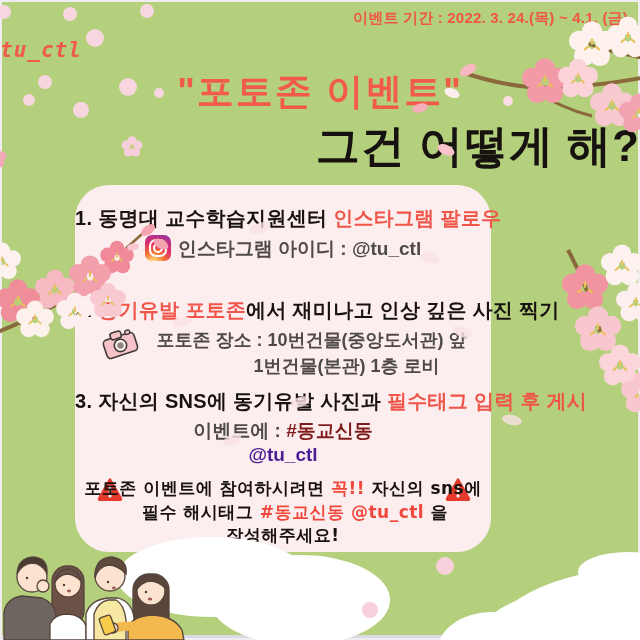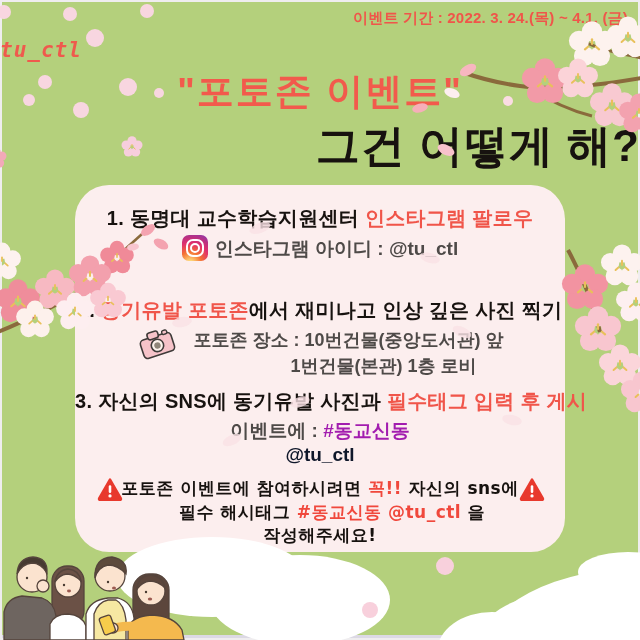--- a/index.html
+++ b/index.html
@@ -23,37 +23,37 @@
   .title{
     top:67px; left:0; right:0; text-align:center;
     font-size:37px; font-weight:900; color:#f25a4c; letter-spacing:2px;
   }
   .subtitle{
     top:117px; left:0; right:0; text-align:right;
     font-size:44px; font-weight:900; color:#17120f; letter-spacing:1px;
   }
   
   .card{
-    left:75px; top:185px; width:490px; height:367px;
+    left:75px; top:185px; width:416px; height:367px;
     background:#fceeee; border-radius:34px; z-index:1;
   }
   .card .line{position:absolute; left:0; right:0; text-align:center; white-space:nowrap;}
   .step-head{font-size:20px; font-weight:800; color:#17120f; letter-spacing:0.3px;}
   .step-head .red{color:#f0554a;}
   .sub-gray{font-size:19px; font-weight:700; color:#4e4a48;}
   .s1l1{top:20px;}
   .s1l2{top:50px;}
   .s2l1{top:112px;}
   .s2sub{top:142px; display:flex; justify-content:center; align-items:flex-start; gap:15px;}
   .s2sub .loc{ text-align:left; font-size:18px; line-height:26px;}
   .s2sub .loc .l2{padding-left:97px;}
   .s3l1{top:203px;}
   .s3l2{top:233px;}
-  .s3l3{top:259px; color:#0f172a; font-size:19px; font-weight:800;}
-  .red-b{color:#a21caf; font-weight:800;}
+  .s3l3{top:259px; color:#4c1d95; font-size:19px; font-weight:800;}
+  .red-b{color:#7f1d1d; font-weight:800;}
   
   .warn{font-size:17px; font-weight:700; color:#17120f; letter-spacing:0.5px;
         font-family:"DejaVu Sans","Liberation Sans",sans-serif;}
   .warn .red{color:#f0483c;}
   .w1{top:292px;} .w2{top:316px;padding-left:24px;} .w3{top:339px;}
   .tri{position:absolute; top:293px; width:26px; height:23px;}
   .tri.left{left:22px;} .tri.right{right:20px;}
   
   .ig-icon{
     display:inline-block; width:26px; height:26px; border-radius:7px; position:relative;

